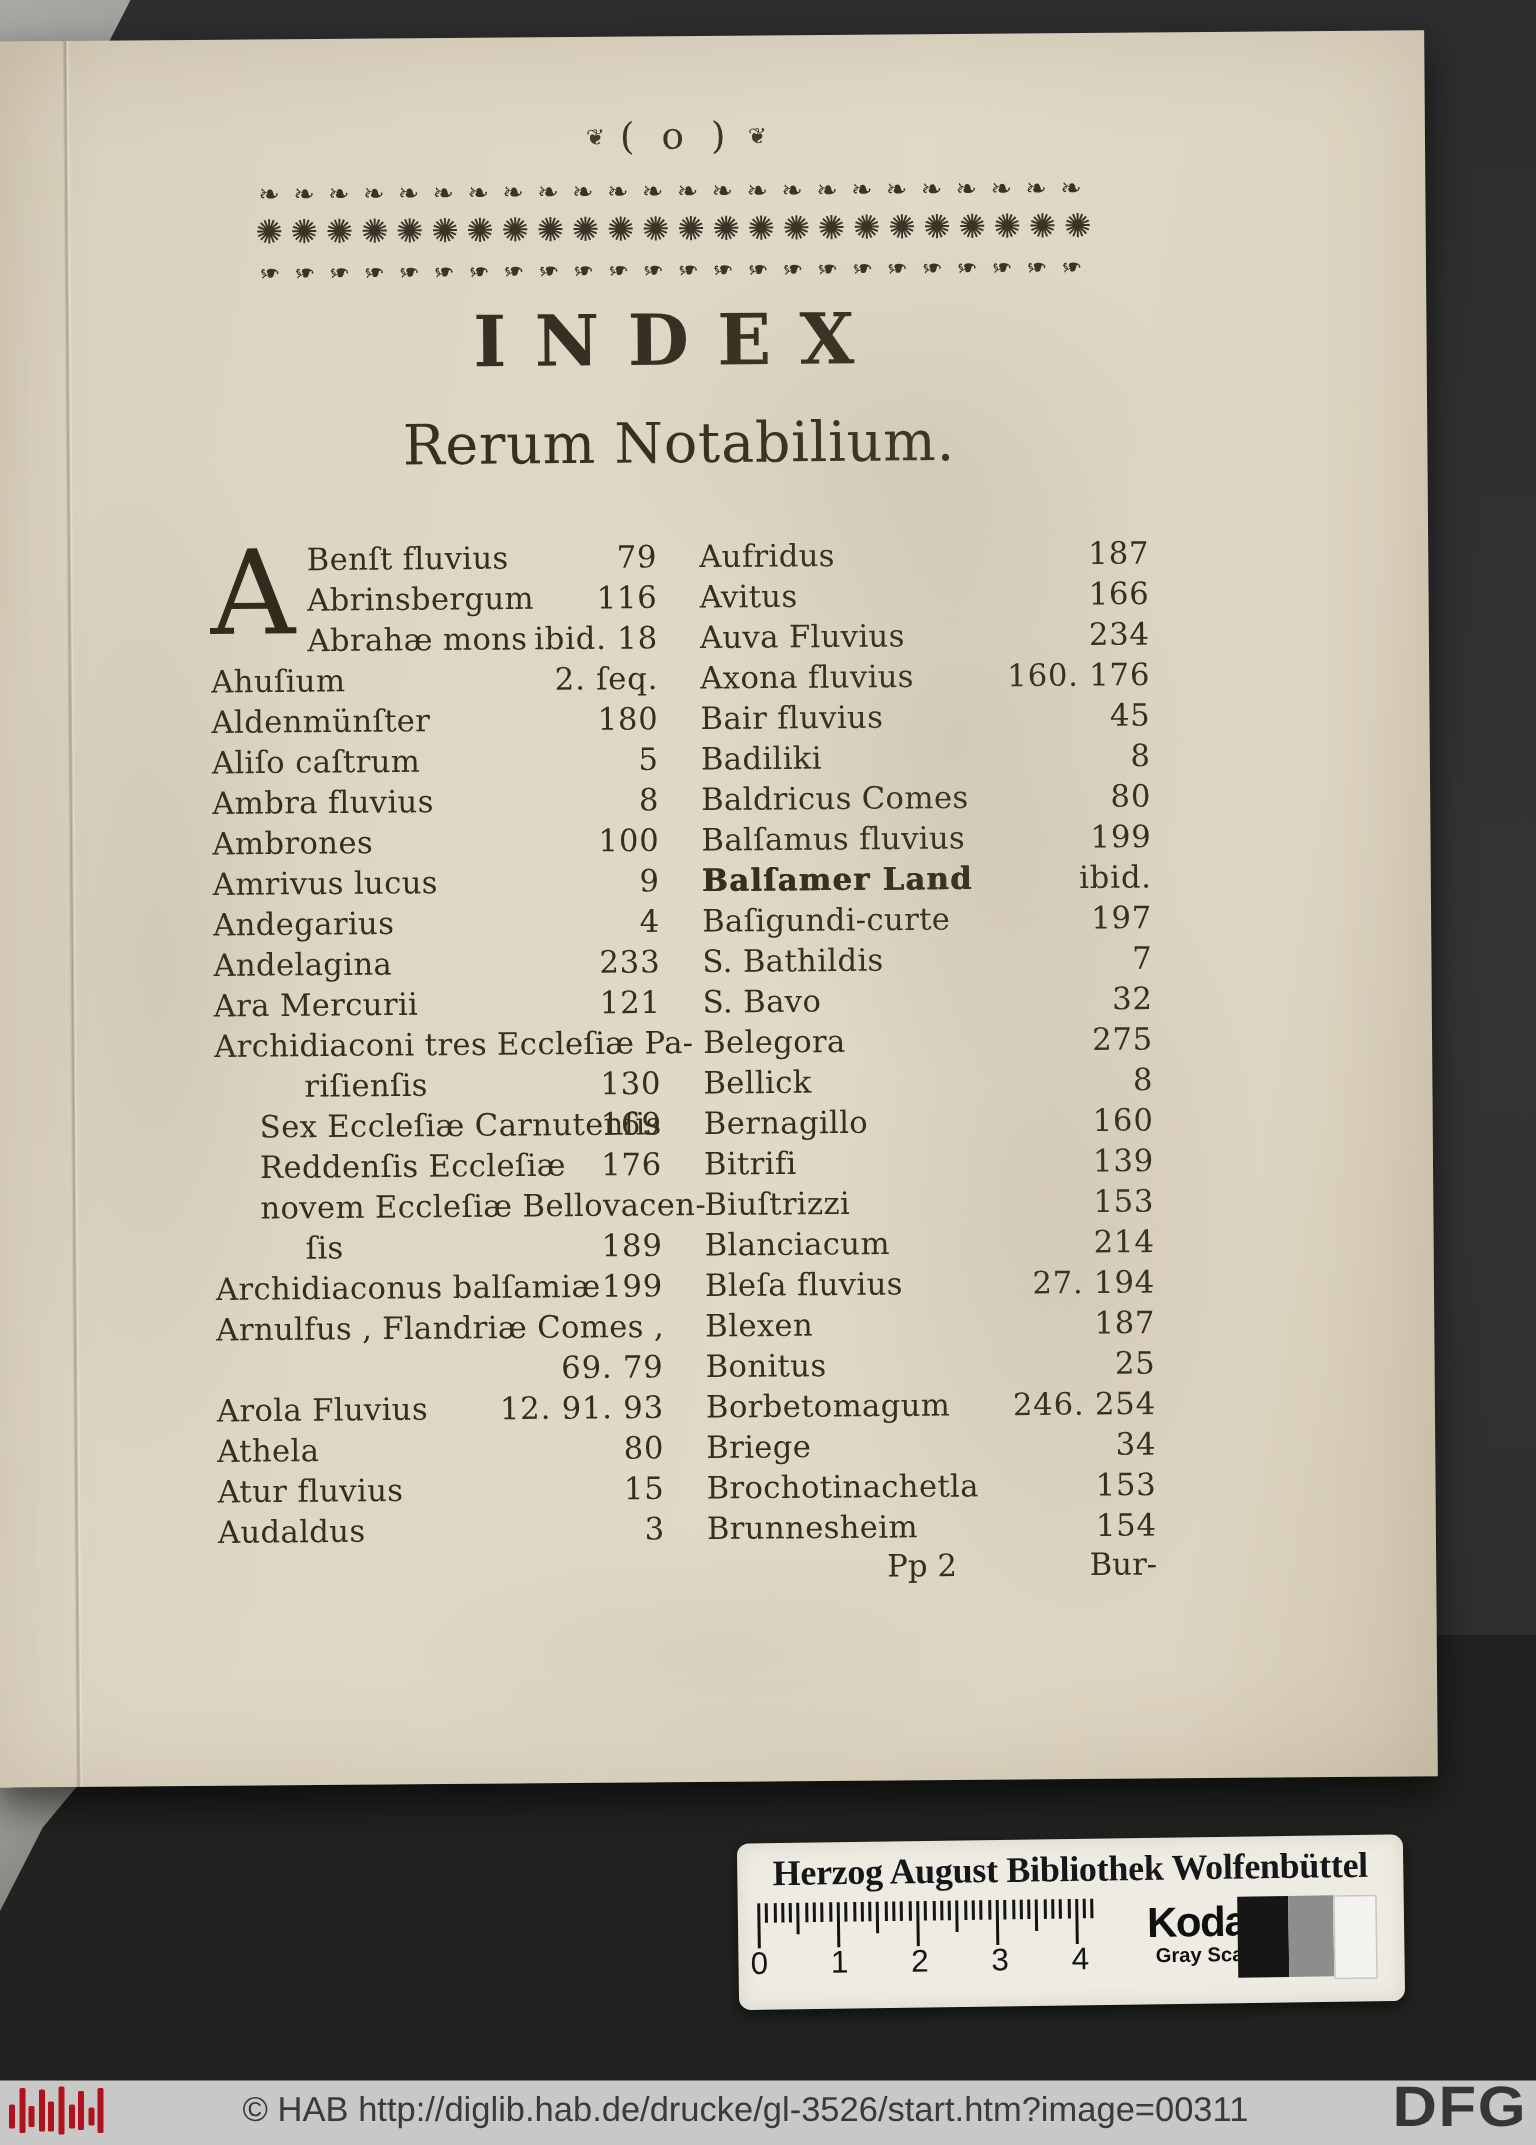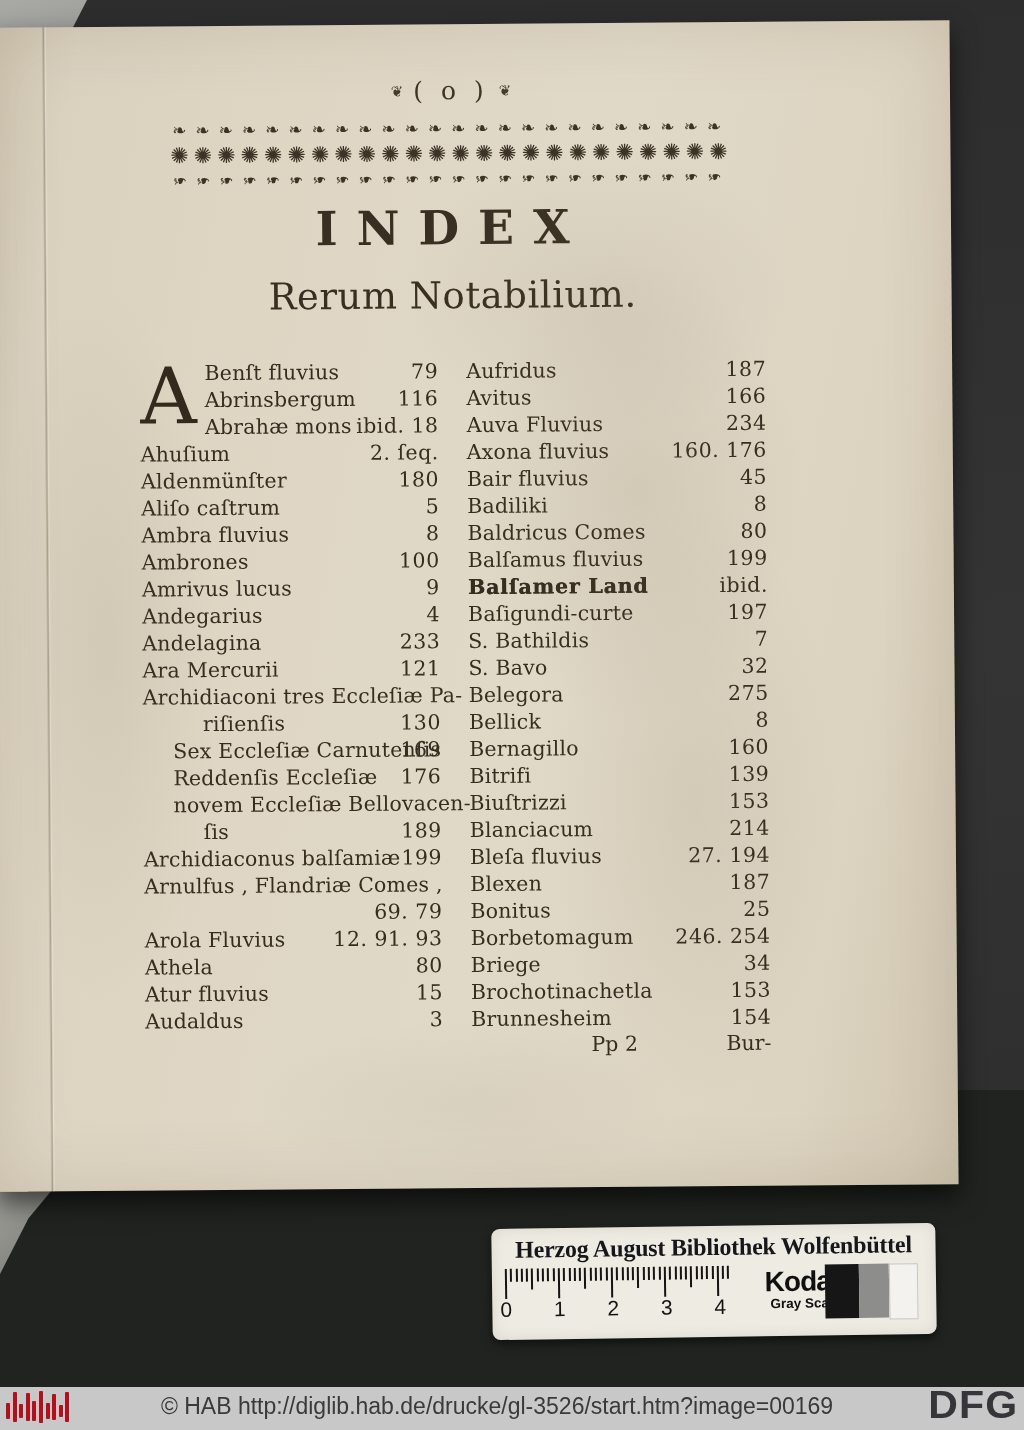--- a/index.html
+++ b/index.html
@@ -257,16 +257,16 @@
         <div class="hab-bar" style="height: 30px; margin-top: -4px;"></div>
         <div class="hab-bar" style="height: 14px; margin-top: 4px;"></div>
         <div class="hab-bar" style="height: 28px; margin-top: -4px;"></div>
         <div class="hab-bar" style="height: 20px; margin-top: 4px;"></div>
         <div class="hab-bar" style="height: 32px; margin-top: -4px;"></div>
         <div class="hab-bar" style="height: 16px; margin-top: 4px;"></div>
         <div class="hab-bar" style="height: 26px; margin-top: -4px;"></div>
         <div class="hab-bar" style="height: 12px; margin-top: 4px;"></div>
         <div class="hab-bar" style="height: 30px; margin-top: -4px;"></div>
       </div>
-    <div class="f-url">© HAB http://diglib.hab.de/drucke/gl-3526/start.htm?image=00169</div>
+    <div class="f-url">© HAB http://diglib.hab.de/drucke/gl-3526/start.htm?image=00311</div>
     <div class="dfg">DFG</div>
   </div>
 </div>
 
 </body></html>

